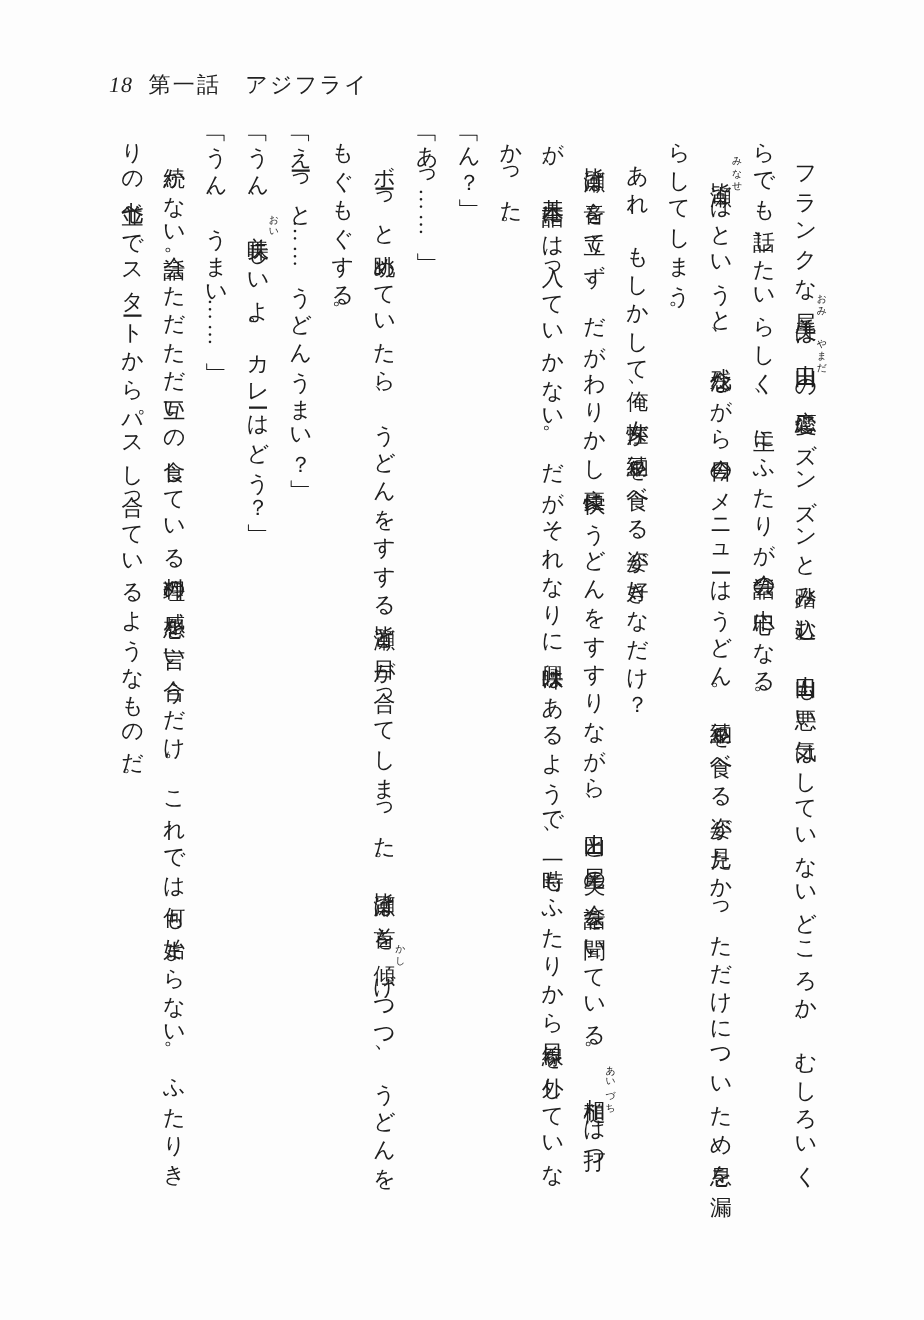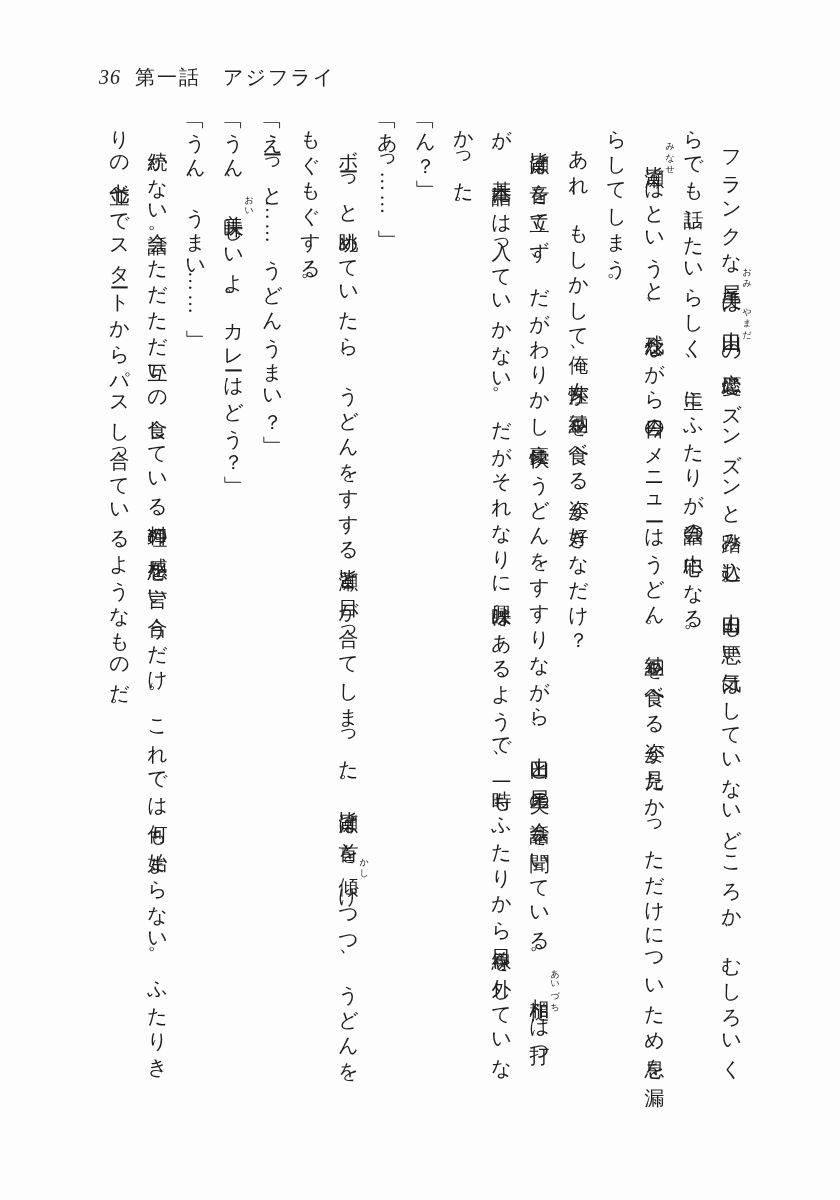--- a/index.html
+++ b/index.html
@@ -60,21 +60,21 @@
     letter-spacing: 1px;
     font-family: "Liberation Serif", "DejaVu Serif", serif;
   }
 </style>
 </head>
 <body>
 
 <div class="page" style="background: rgb(253, 253, 253); color: rgb(30, 30, 30);">
 
   <div class="running-header">
-    <span class="page-num">36</span><span class="chapter">第一話　アジフライ</span>
+    <span class="page-num">18</span><span class="chapter">第一話　アジフライ</span>
   </div>
 
   <div class="text-block" id="text-block">
       <p class="indent">フランクな<ruby>尾美<rt>おみ</rt></ruby>は<ruby>山田<rt>やまだ</rt></ruby>の恋愛にズンズンと踏み込む。山田も悪い気はしていないどころか、むしろいくらでも話したいらしく、主にふたりが会話の中心になる。</p>
       <p class="indent"><ruby>皆瀬<rt>みなせ</rt></ruby>はというと、残念ながら今日のメニューはうどん。納豆を食べる姿が見たかっただけについため息を漏らしてしまう。</p>
       <p class="indent">あれ、もしかして俺、女性が納豆を食べる姿が好きなだけ？</p>
       <p class="indent">皆瀬は音を立てず、だがわりかし豪快にうどんをすすりながら、山田と尾美の会話を聞いている。<ruby>相槌<rt>あいづち</rt></ruby>は打つが、基本話には入っていかない。だがそれなりに興味はあるようで、一時もふたりから目線を外していなかった。</p>
       <p>「ん？」</p>
       <p>「あっ……」</p>
       <p class="indent">ボーっと眺めていたら、うどんをすする皆瀬と目が合ってしまった。皆瀬は首を<ruby>傾<rt>かし</rt></ruby>げつつ、うどんをもぐもぐする。</p>

